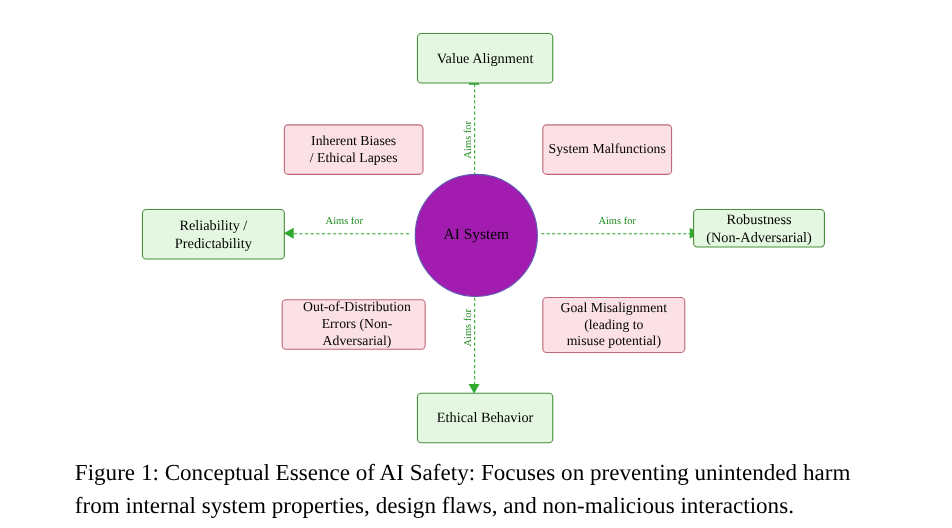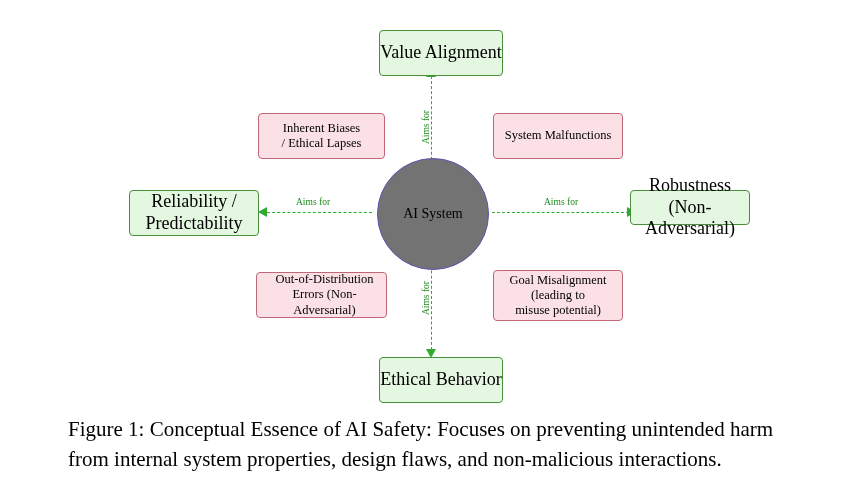--- a/index.html
+++ b/index.html
@@ -25,31 +25,31 @@
     display: flex;
     align-items: center;
     justify-content: center;
     text-align: center;
     border-radius: 4px;
     line-height: 1.22;
   }
   .goal-node {
     background: #e4f7e0;
     border: 1px solid #4a8f3c;
-    font-size: 18px;
+    font-size: 13px;
   }
   .risk-node {
     background: #fbe1e6;
     border: 1px solid #c06878;
     font-size: 12.5px;
   }
   .center-node {
     position: absolute;
     border-radius: 50%;
-    background: #737373;
+    background: #a21caf;
     border: 1.3px solid #5a56b0;
     display: flex;
     align-items: center;
     justify-content: center;
     font-size: 14px;
   }
   .edge {
     position: absolute;
     background: transparent;
   }
@@ -148,21 +148,21 @@
 
   <div class="node goal-node" style="left:379px; top:357px; width:124px; height:46px; white-space:pre-line;">
     <span>Ethical Behavior</span>
   </div>
 
   <div class="node risk-node" style="left:258px; top:113px; width:127px; height:46px; white-space:pre-line;">
     <span>Inherent Biases
 / Ethical Lapses</span>
   </div>
 
-  <div class="node risk-node" style="left:493px; top:113px; width:130px; height:46px; white-space:pre-line;">
+  <div class="node risk-node" style="left:493px; top:113px; width:118px; height:46px; white-space:pre-line;">
     <span>System Malfunctions</span>
   </div>
 
   <div class="node risk-node" style="left:256px; top:272px; width:131px; height:46px; white-space:pre-line;padding-left:6px;">
     <span>Out-of-Distribution
 Errors (Non-Adversarial)</span>
   </div>
 
   <div class="node risk-node" style="left:493px; top:270px; width:130px; height:51px; white-space:pre-line;text-align:center;">
     <span>Goal Misalignment

